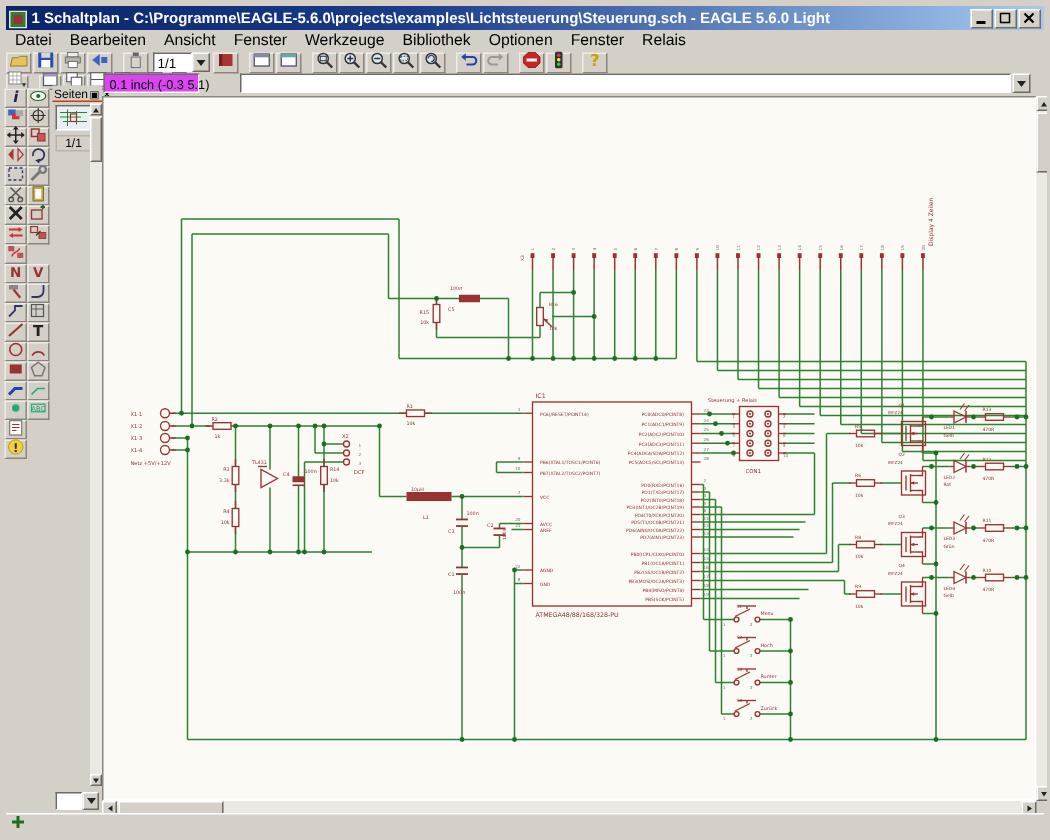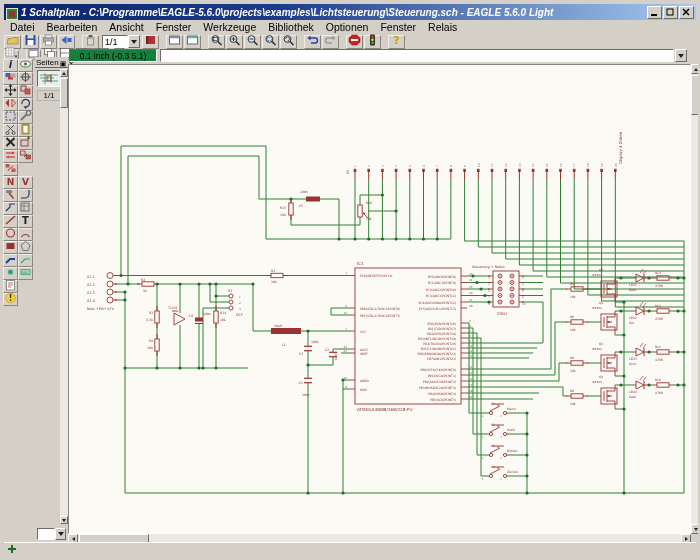--- a/index.html
+++ b/index.html
@@ -2,21 +2,21 @@
 <html><head>
 <meta charset="utf-8">
 <style>
   html,body{margin:0;padding:0;background:#808080;}
   *{box-sizing:border-box;}
   .win{position:relative;width:700px;height:560px;background:#d4d0c8;overflow:hidden;
        font-family:"Liberation Sans",sans-serif;border:2px solid #d4d0c8;}
   .titlebar{position:absolute;left:2px;top:2px;right:2px;height:16px;
     background:linear-gradient(90deg,#0a246a,#1b3c8c 40%,#a6caf0);display:flex;align-items:center;padding:0 2px;}
   .titleicon{width:12px;height:12px;margin-right:3px;flex:0 0 auto;}
-  .titletext{color:#fff;font-size:10px;font-weight:bold;white-space:nowrap;overflow:hidden;flex:1;font-style:italic;}
+  .titletext{color:#fff;font-size:10px;font-weight:bold;white-space:nowrap;overflow:hidden;flex:1;}
   .winbtns{display:flex;gap:1px;}
   .wbtn{width:15px;height:13px;background:#d4d0c8;border:1px solid;border-color:#fff #6f6b63 #6f6b63 #fff;
         display:flex;align-items:center;justify-content:center;padding:0;}
   .menubar{position:absolute;left:2px;top:18px;right:2px;height:14px;display:flex;align-items:center;font-size:10.5px;}
   .menuitem{padding:16px 6px;color:#000;}
   .toolbar{position:absolute;display:flex;align-items:center;}
   .tb1{left:2px;top:32px;height:15px;}
   .tb2{left:2px;top:47px;height:11px;}
   .tbtn{width:17px;height:14px;background:#d4d0c8;border:1px solid;border-color:#eeece6 #8a867e #8a867e #eeece6;
         margin-right:1px;display:flex;align-items:center;justify-content:center;padding:0;}
@@ -46,22 +46,22 @@
   .sbtn{position:absolute;width:8px;height:8px;background:#d4d0c8;border:1px solid;border-color:#fff #6f6b63 #6f6b63 #fff;
         display:flex;align-items:center;justify-content:center;padding:0;}
   .sbtn .arrow-down{border-left-width:2px;border-right-width:2px;border-top-width:3px;}
   .sbtn .arrow-up{border-left-width:2px;border-right-width:2px;border-bottom-width:3px;}
   .sbtn .arrow-left{border-top-width:2px;border-bottom-width:2px;border-right-width:3px;}
   .sbtn .arrow-right{border-top-width:2px;border-bottom-width:2px;border-left-width:3px;}
   .pcombo{position:absolute;left:2px;bottom:2px;width:29px;height:12px;display:flex;}
   .pcombo .cval{flex:1;background:#fff;border:1px solid;border-color:#6f6b63 #fff #fff #6f6b63;}
   .pcombo .carr{width:11px;background:#d4d0c8;border:1px solid;border-color:#fff #6f6b63 #6f6b63 #fff;
         display:flex;align-items:center;justify-content:center;}
-  .coordbox{position:absolute;left:67px;top:47px;width:88px;height:13px;background:#15803d;
-        border:1px solid;border-color:#6f6b63 #fff #fff #6f6b63;font-size:8.5px;padding:1px 3px;white-space:nowrap;text-align:center;}
+  .coordbox{position:absolute;left:67px;top:47px;width:64px;height:13px;background:#d946ef;
+        border:1px solid;border-color:#6f6b63 #fff #fff #6f6b63;font-size:8.5px;padding:1px 3px;white-space:nowrap;}
   .cmdline{position:absolute;left:158px;top:47px;right:24px;height:13px;background:#fff;
         border:1px solid;border-color:#6f6b63 #fff #fff #6f6b63;font-size:9px;padding:0 2px;
         font-family:"Liberation Sans",sans-serif;}
   .cmddrop{position:absolute;right:11px;top:47px;width:12px;height:13px;background:#d4d0c8;
         border:1px solid;border-color:#fff #6f6b63 #6f6b63 #fff;display:flex;align-items:center;justify-content:center;padding:0;}
   .canvas{position:absolute;left:66px;top:62px;width:623px;height:470px;background:#fbfaf5;
         border:1px solid;border-color:#8a867e #fff #fff #8a867e;overflow:hidden;}
   .vscroll{position:absolute;left:689px;top:62px;width:10px;height:470px;background:#ece9e2;}
   .hscroll{position:absolute;left:66px;top:532px;width:623px;height:10px;background:#ece9e2;}
   .thumbbar{position:absolute;background:#d4d0c8;border:1px solid;border-color:#fff #6f6b63 #6f6b63 #fff;}

